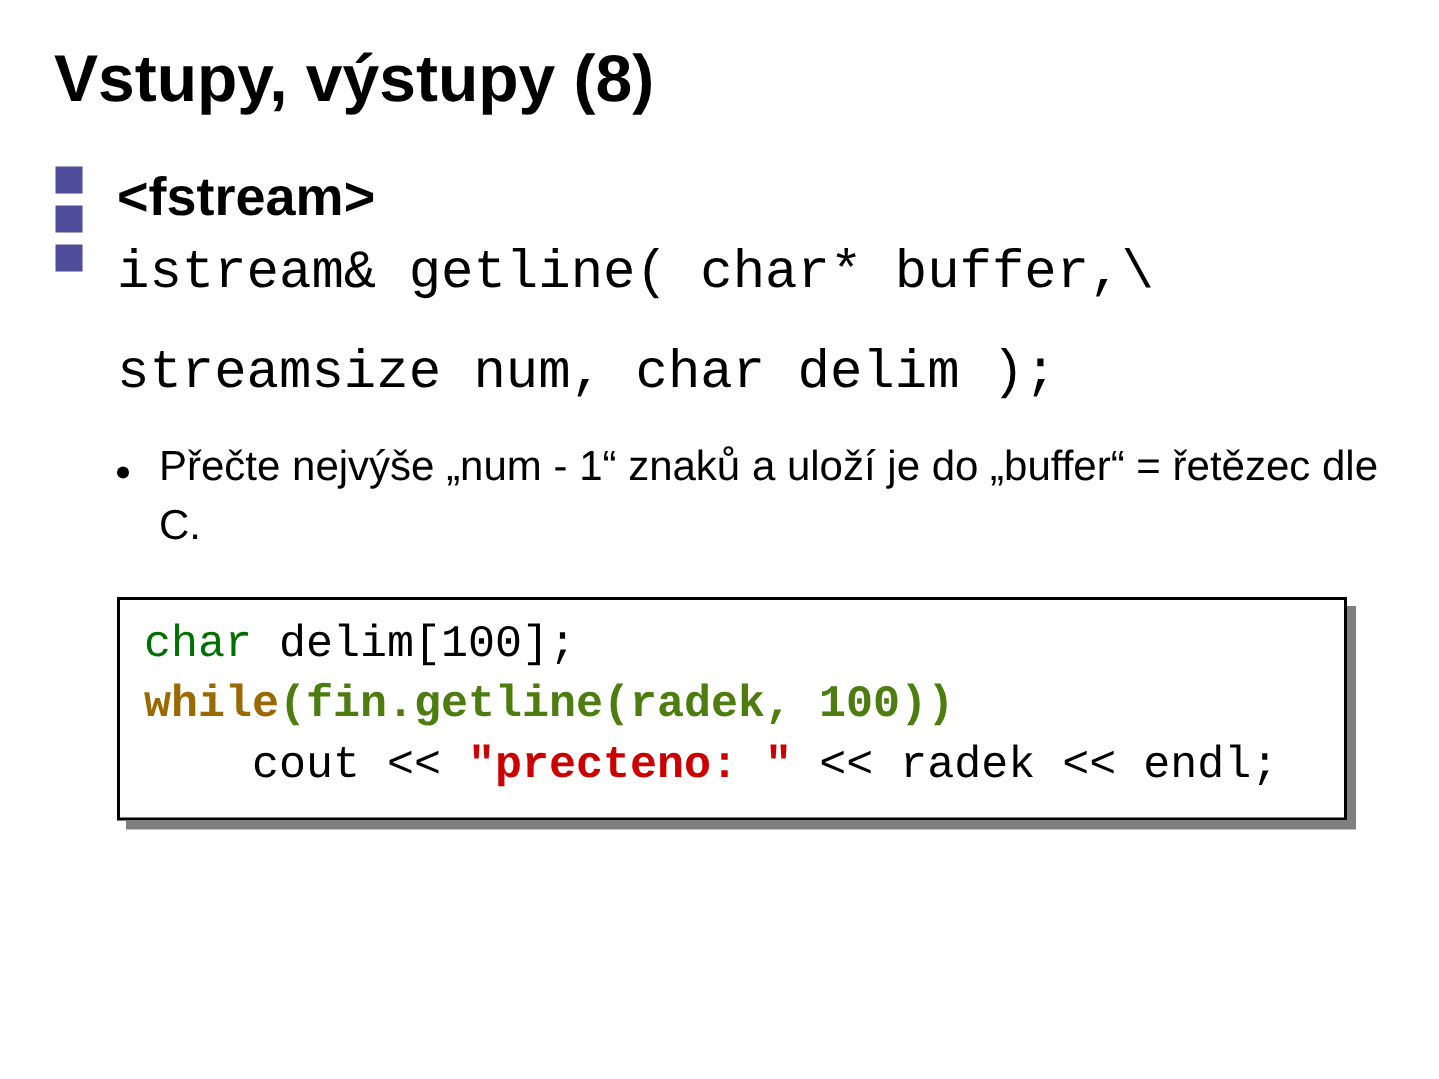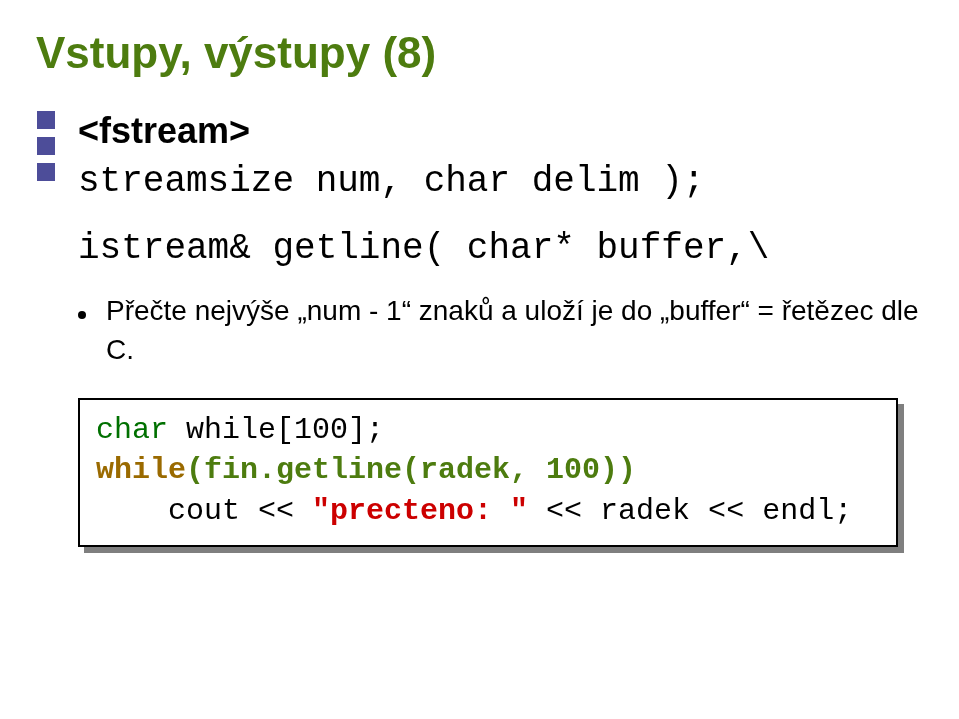--- a/index.html
+++ b/index.html
@@ -17,21 +17,21 @@
     }
     .slide {
       width: 100%;
       height: 100%;
       padding: 28px 0 0 0;
       position: relative;
     }
     .title {
       font-size: 44px;
       font-weight: bold;
-      color: #4d7c0f;
+      color: #000000;
       padding-left: 36px;
       margin-bottom: 53px;
     }
     .sidebar {
       position: absolute;
       left: 36px;
       top: 110px;
       width: 20px;
     }
     .sq {
@@ -108,26 +108,26 @@
   <h1 class="title">Vstupy, výstupy (8)</h1>
 
   <div class="sidebar">
     <div class="sq sq1"></div>
     <div class="sq sq2"></div>
     <div class="sq sq3"></div>
   </div>
 
   <div class="content">
     <div class="subhead">&lt;fstream&gt;</div>
+    <div class="code-inline">istream&amp; getline( char* buffer,\</div>
     <div class="code-inline">streamsize num, char delim );</div>
-    <div class="code-inline">istream&amp; getline( char* buffer,\</div>
 
     <ul class="bullets">
       <li>Přečte nejvýše „num - 1“ znaků a uloží je do „buffer“ = řetězec dle C.</li>
     </ul>
 
     <div class="code-box">
-      <div class="code-line"><span class="kw-type">char</span><span class="plain"> while[100];</span></div>
+      <div class="code-line"><span class="kw-type">char</span><span class="plain"> delim[100];</span></div>
       <div class="code-line"><span class="kw-ctrl">while</span><span class="ident">(fin.</span><span class="ident">getline(radek, 100)</span><span class="ident">)</span></div>
       <div class="code-line"><span class="plain">    </span><span class="plain">cout &lt;&lt; </span><span class="str">"precteno: "</span><span class="plain"> &lt;&lt; radek &lt;&lt; endl;</span></div>
     </div>
   </div>
 </div>
 
 </body></html>

